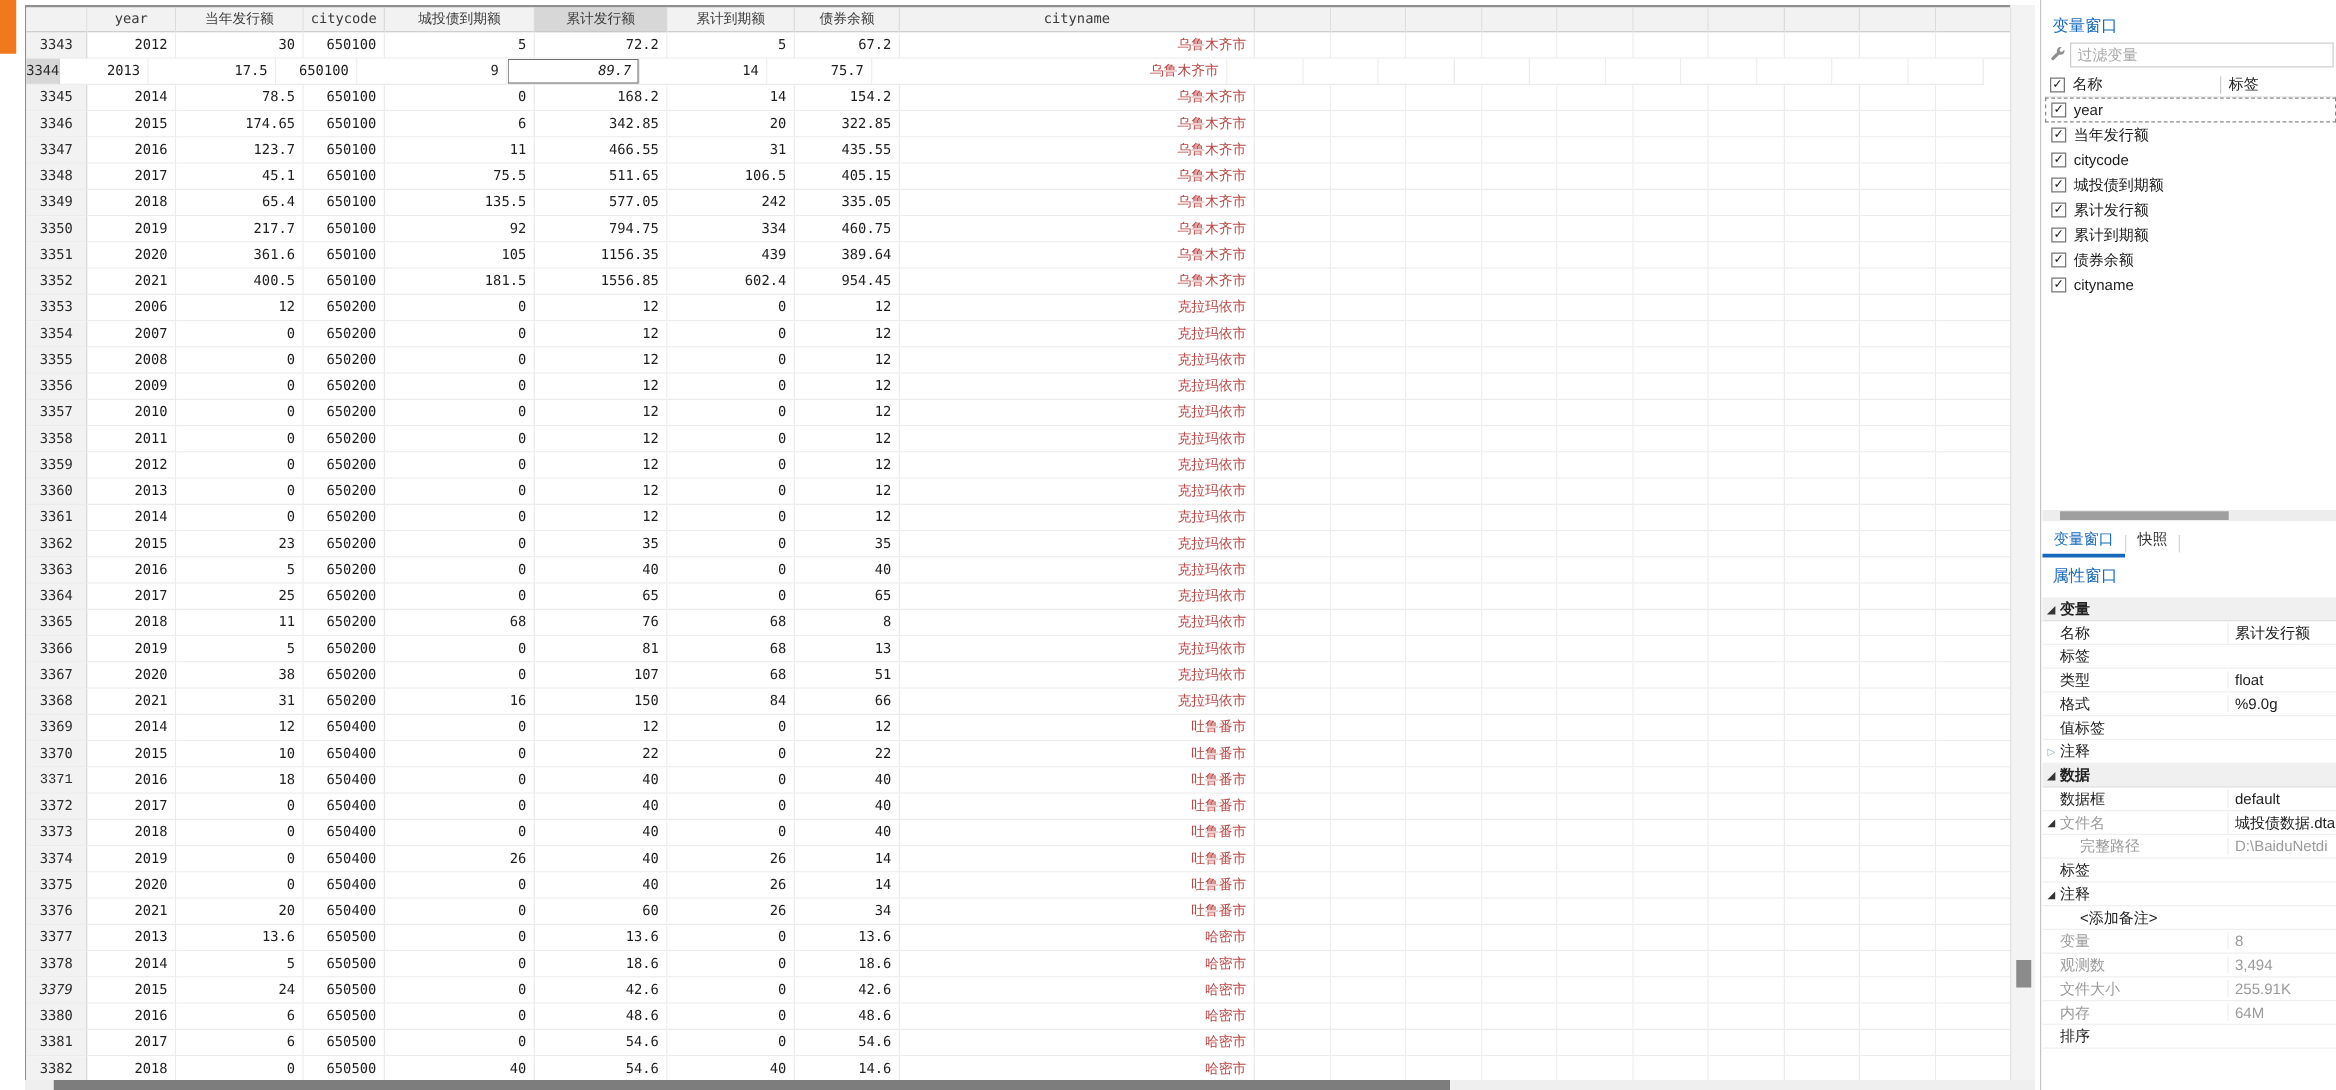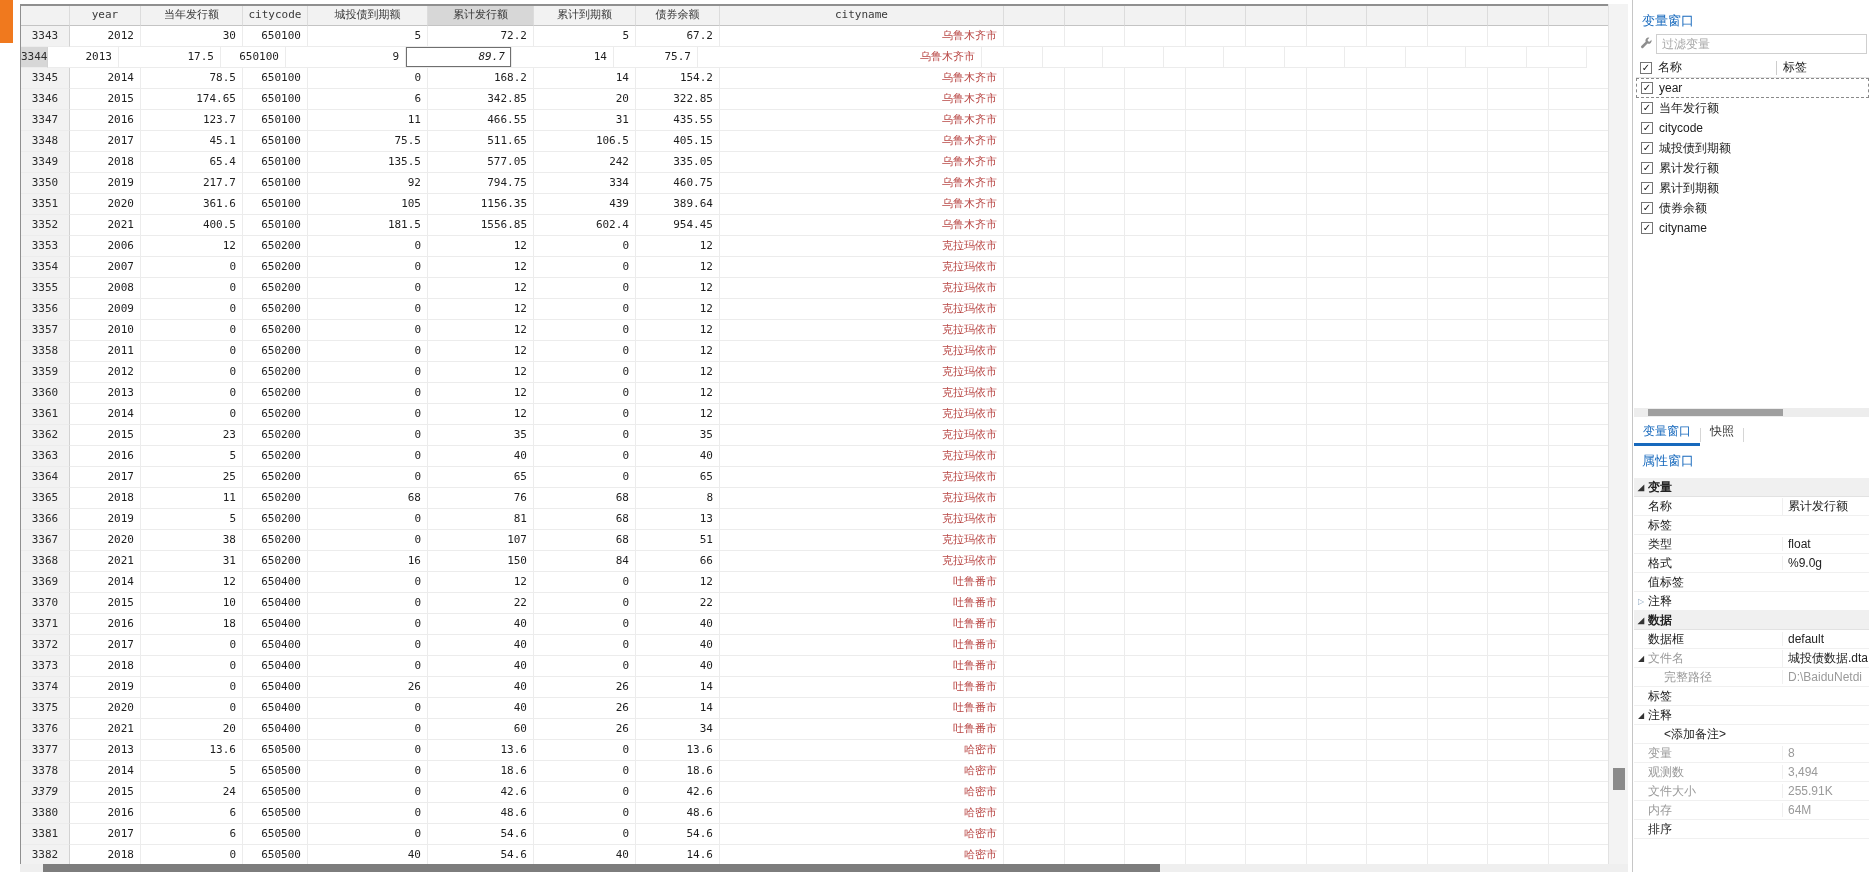--- a/index.html
+++ b/index.html
@@ -686,21 +686,21 @@
           <div class="cell" style="width: 60.5px;"></div>
           <div class="cell" style="width: 60.5px;"></div>
           <div class="cell" style="width: 60.5px;"></div>
           <div class="cell" style="width: 60.5px;"></div>
           <div class="cell" style="width: 60.5px;"></div>
           <div class="cell" style="width: 60.5px;"></div>
           <div class="cell" style="width: 60.5px;"></div>
           <div class="cell" style="width: 60.5px;"></div>
         </div>
         <div class="grow">
-          <div class="cell rownum" style="width: 49px;">3371</div>
+          <div class="cell rownum" style="width: 49px; font-family: Liberation Mono, monospace;">3371</div>
           <div class="cell" style="width: 71px;">2016</div>
           <div class="cell" style="width: 102px;">18</div>
           <div class="cell" style="width: 65px;">650400</div>
           <div class="cell" style="width: 120px;">0</div>
           <div class="cell" style="width: 106px;">40</div>
           <div class="cell" style="width: 102px;">0</div>
           <div class="cell" style="width: 84px;">40</div>
           <div class="cell str" style="width: 284px;">吐鲁番市</div>
           <div class="cell" style="width: 60.5px;"></div>
           <div class="cell" style="width: 60.5px;"></div>

